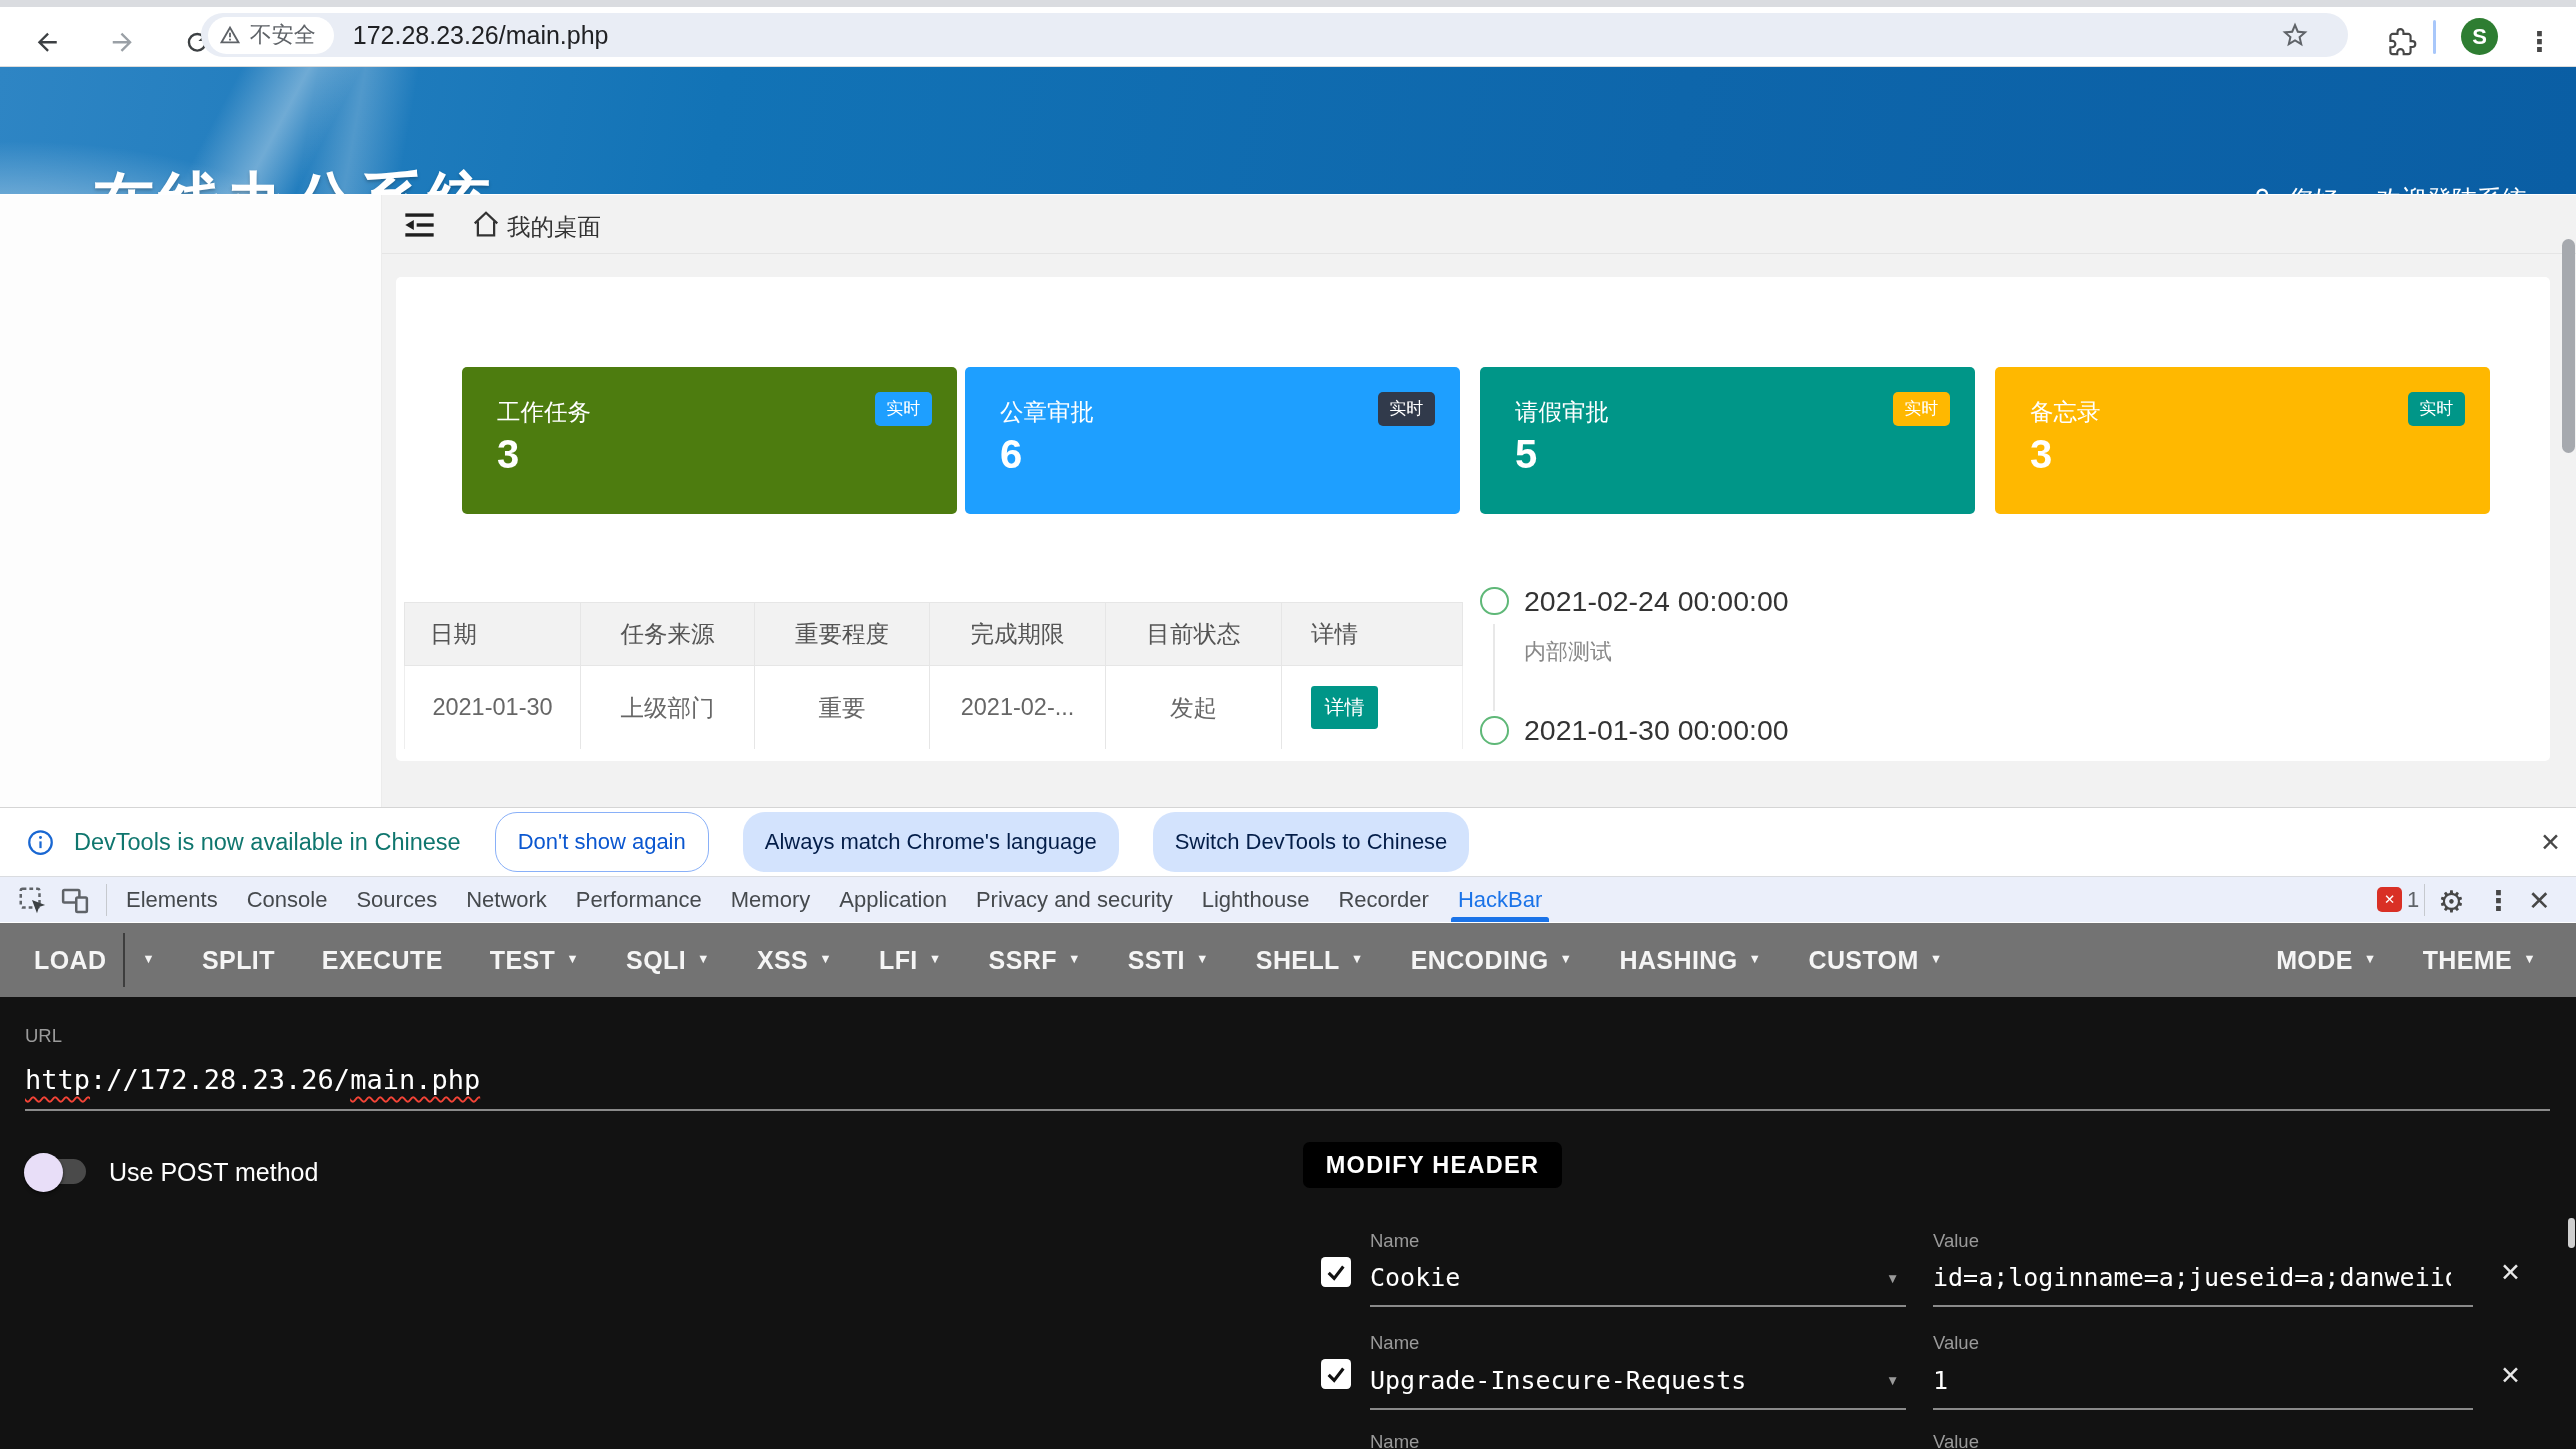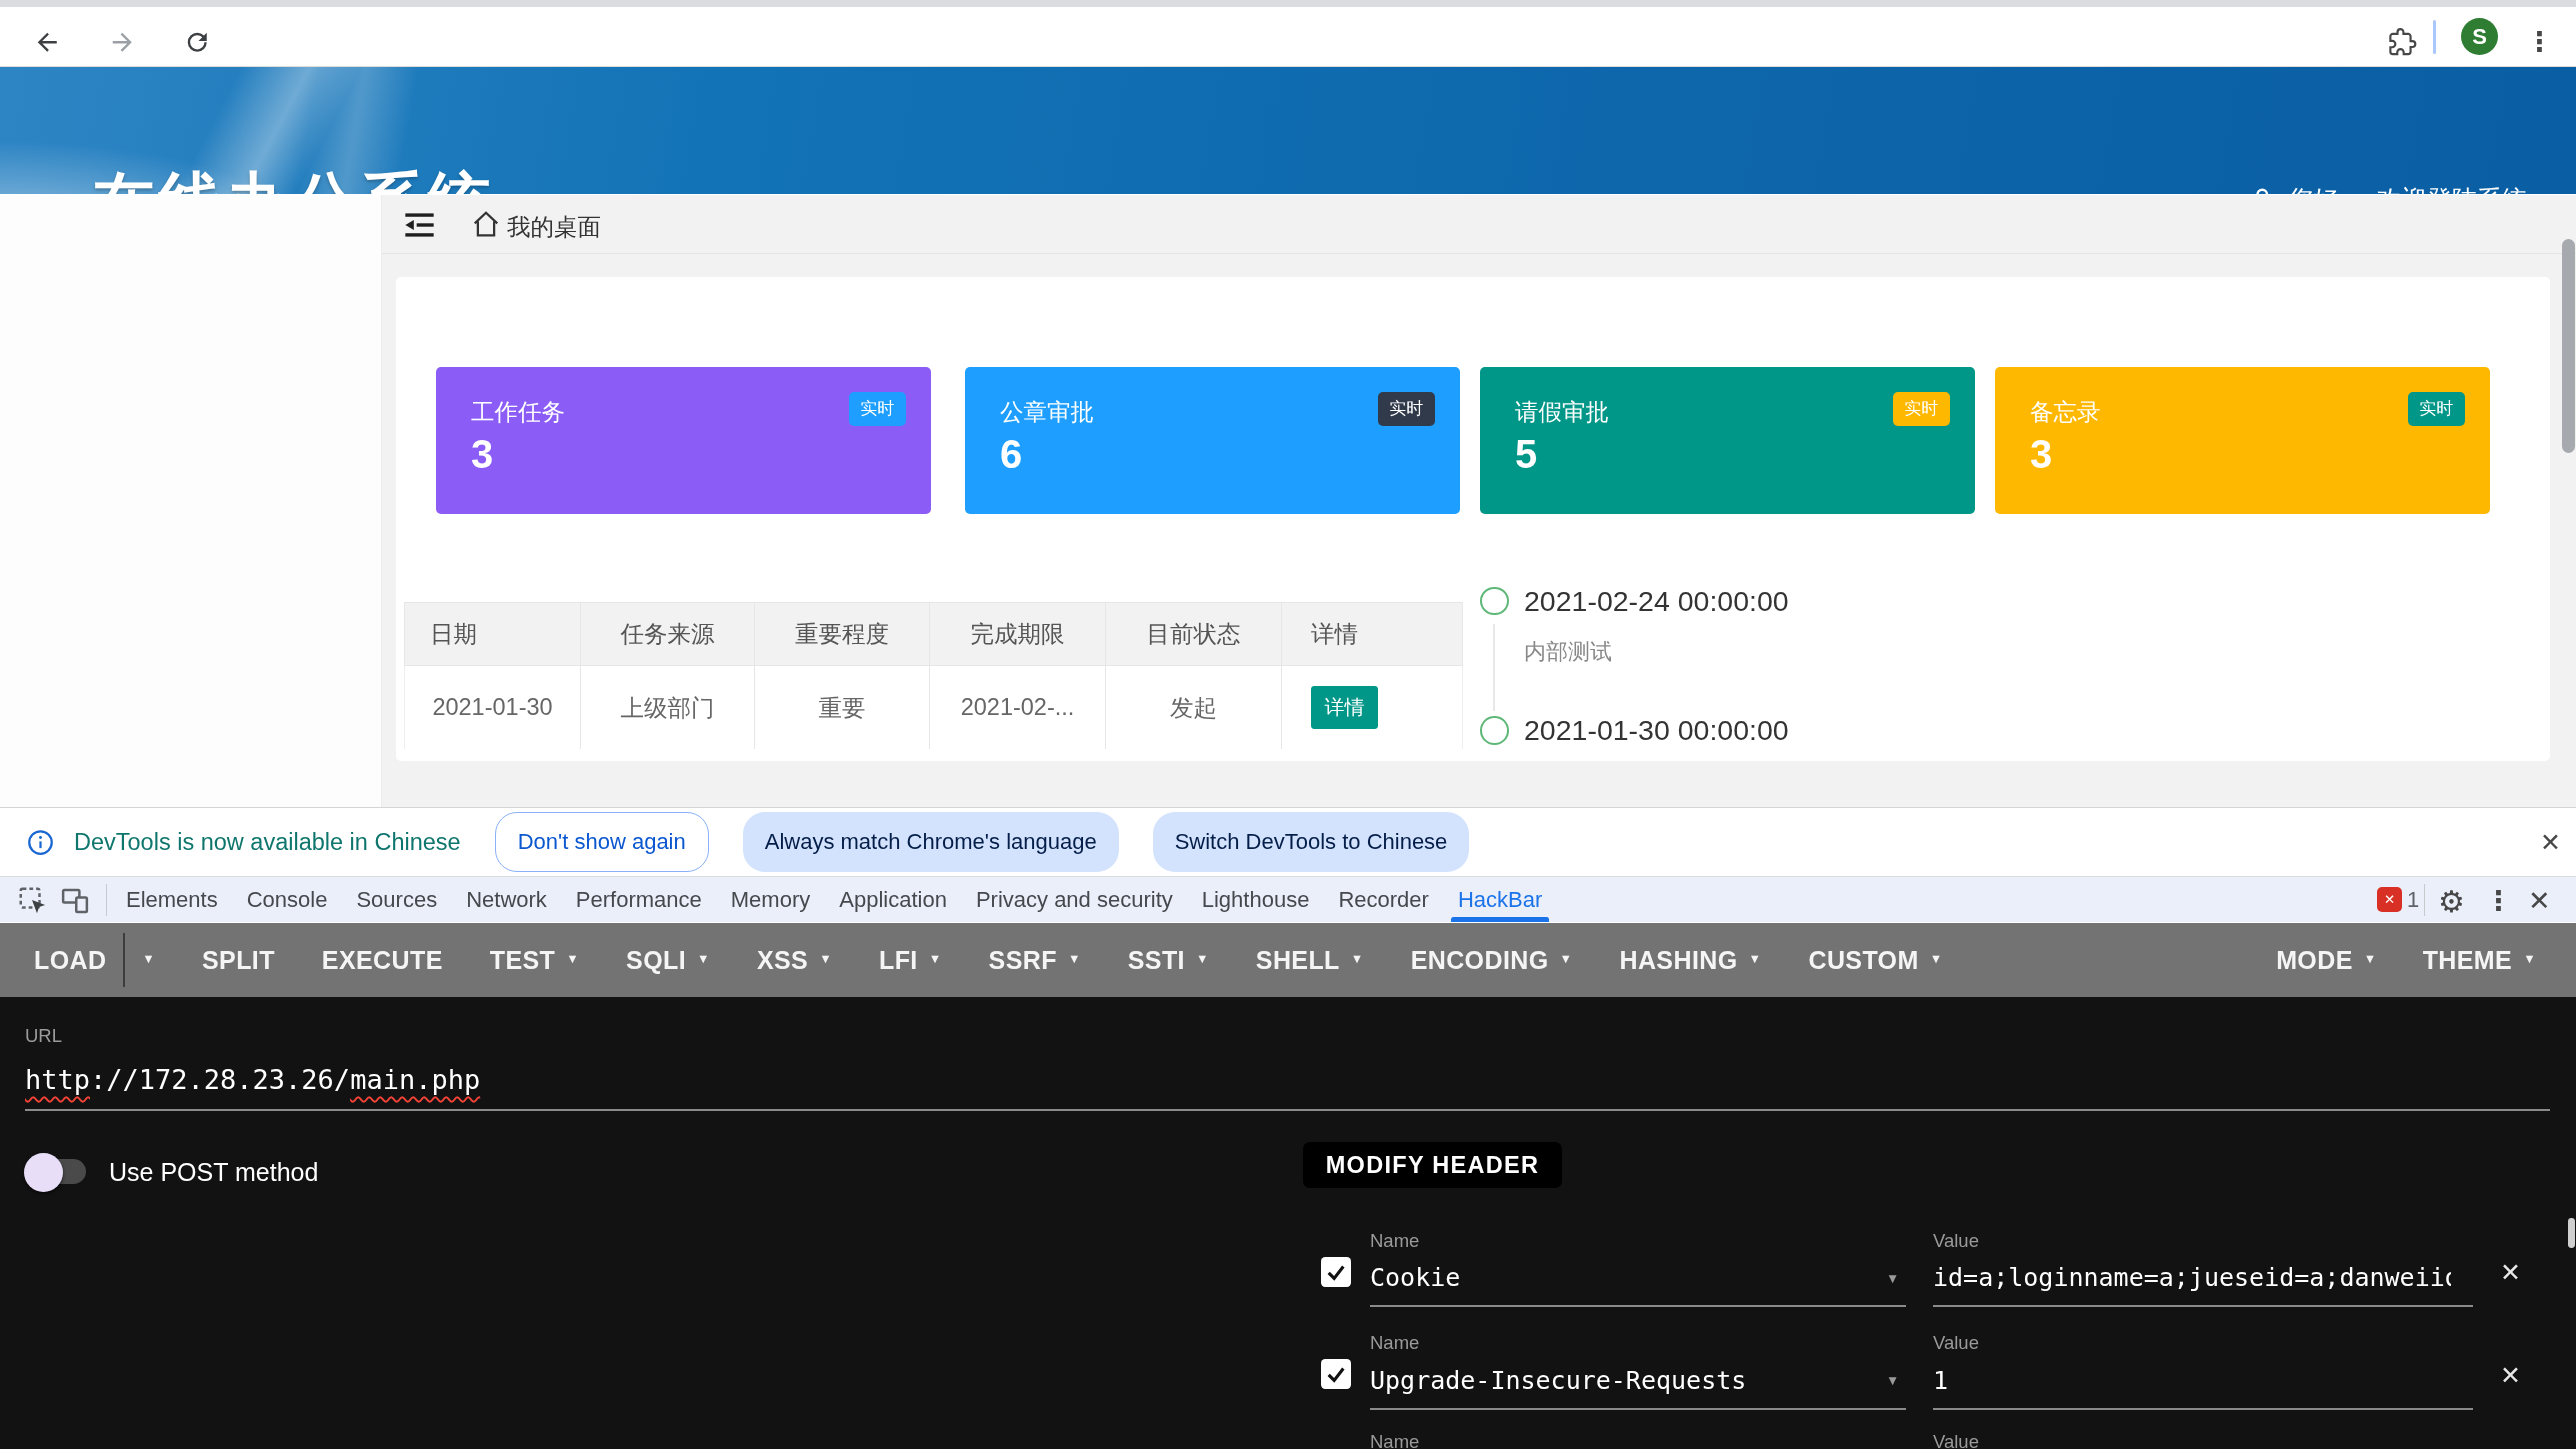--- a/index.html
+++ b/index.html
@@ -127,20 +127,34 @@
     <div class="abs nav-btn" style="left:99px">
       <svg width="28.5" height="28.5" viewBox="0 0 24 24" style="transform:scaleX(-1)">
           <path fill="#9aa0a6" d="M20 11H7.8l5.6-5.6L12 4l-8 8 8 8 1.4-1.4L7.8 13H20v-2z"></path>
         </svg>
     </div>
     <div class="abs nav-btn" style="left:174px">
       <svg width="28.5" height="28.5" viewBox="0 0 24 24">
           <path fill="#3c4043" d="M17.65 6.35A7.95 7.95 0 0 0 12 4a8 8 0 1 0 8 8h-2a6 6 0 1 1-6-6c1.66 0 3.14.69 4.22 1.78L13 11h7V4l-2.35 2.35z"></path>
         </svg>
     </div>
+    <div class="abs omnibox">
+      <div class="sec-chip">
+        <svg width="22" height="22" viewBox="0 0 24 24">
+            <path fill="#5f6368" d="M1 21h22L12 2 1 21zm3.5-2L12 6l7.5 13h-15zM13 18h-2v-2h2v2zm0-3.5h-2v-5h2v5z"></path>
+          </svg>
+        <span>不安全</span>
+      </div>
+      <span class="url-text">172.28.23.26/main.php</span>
+      <div class="abs" style="left:2079px; top:6.7px">
+        <svg width="30" height="30" viewBox="0 0 24 24">
+            <path fill="#5f6368" d="M22 9.24l-7.19-.62L12 2 9.19 8.63 2 9.24l5.46 4.73L5.82 21 12 17.27 18.18 21l-1.63-7.03L22 9.24zM12 15.4l-3.76 2.27 1-4.28-3.32-2.88 4.38-.38L12 6.1l1.71 4.04 4.38.38-3.32 2.88 1 4.28L12 15.4z"></path>
+          </svg>
+      </div>
+    </div>
     <div class="abs nav-btn" style="left:2379px">
       <svg width="28.5" height="28.5" viewBox="0 0 24 24" fill="none" stroke="#474747" stroke-width="1.8">
         <path d="M20.5 11H19V7a2 2 0 0 0-2-2h-4V3.5a2.5 2.5 0 0 0-5 0V5H4a2 2 0 0 0-2 2v3.8h1.5a2.7 2.7 0 0 1 0 5.4H2V20a2 2 0 0 0 2 2h3.8v-1.5a2.7 2.7 0 0 1 5.4 0V22H17a2 2 0 0 0 2-2v-4h1.5a2.5 2.5 0 0 0 0-5z"></path>
       </svg>
     </div>
     <div class="abs" style="left:2433px; top:13.4px; width:3.4px; height:34px; background:#a8c7fa; border-radius:1.7px"></div>
     <div class="abs avatar">S</div>
     <div class="abs nav-btn glyph-btn" style="left:2516px; font-weight:bold">⋮</div>
   </div>
 
@@ -171,21 +185,21 @@
   <div class="abs" style="left:471px; top:209px">
     <svg width="30" height="30" viewBox="0 0 24 24" fill="none" stroke="#333" stroke-width="1.8">
       <path d="M3 11.5 12 3l9 8.5"></path>
         <path d="M5.5 9.8V21h13V9.8"></path>
     </svg>
   </div>
   <div class="abs crumb-text">我的桌面</div>
 
   <div class="abs panel"></div>
 
-  <div class="card" style="left:436px; background:#8b5cf6">
+  <div class="card" style="left:462px; background:#4d7c0f">
     <div class="card-title">工作任务</div>
     <div class="card-badge" style="background:#1e9fff">实时</div>
     <div class="card-count">3</div>
   </div>
   <div class="card" style="left:965px; background:#1e9fff">
     <div class="card-title">公章审批</div>
     <div class="card-badge" style="background:#313a4b">实时</div>
     <div class="card-count">6</div>
   </div>
   <div class="card" style="left:1480px; background:#009688">

